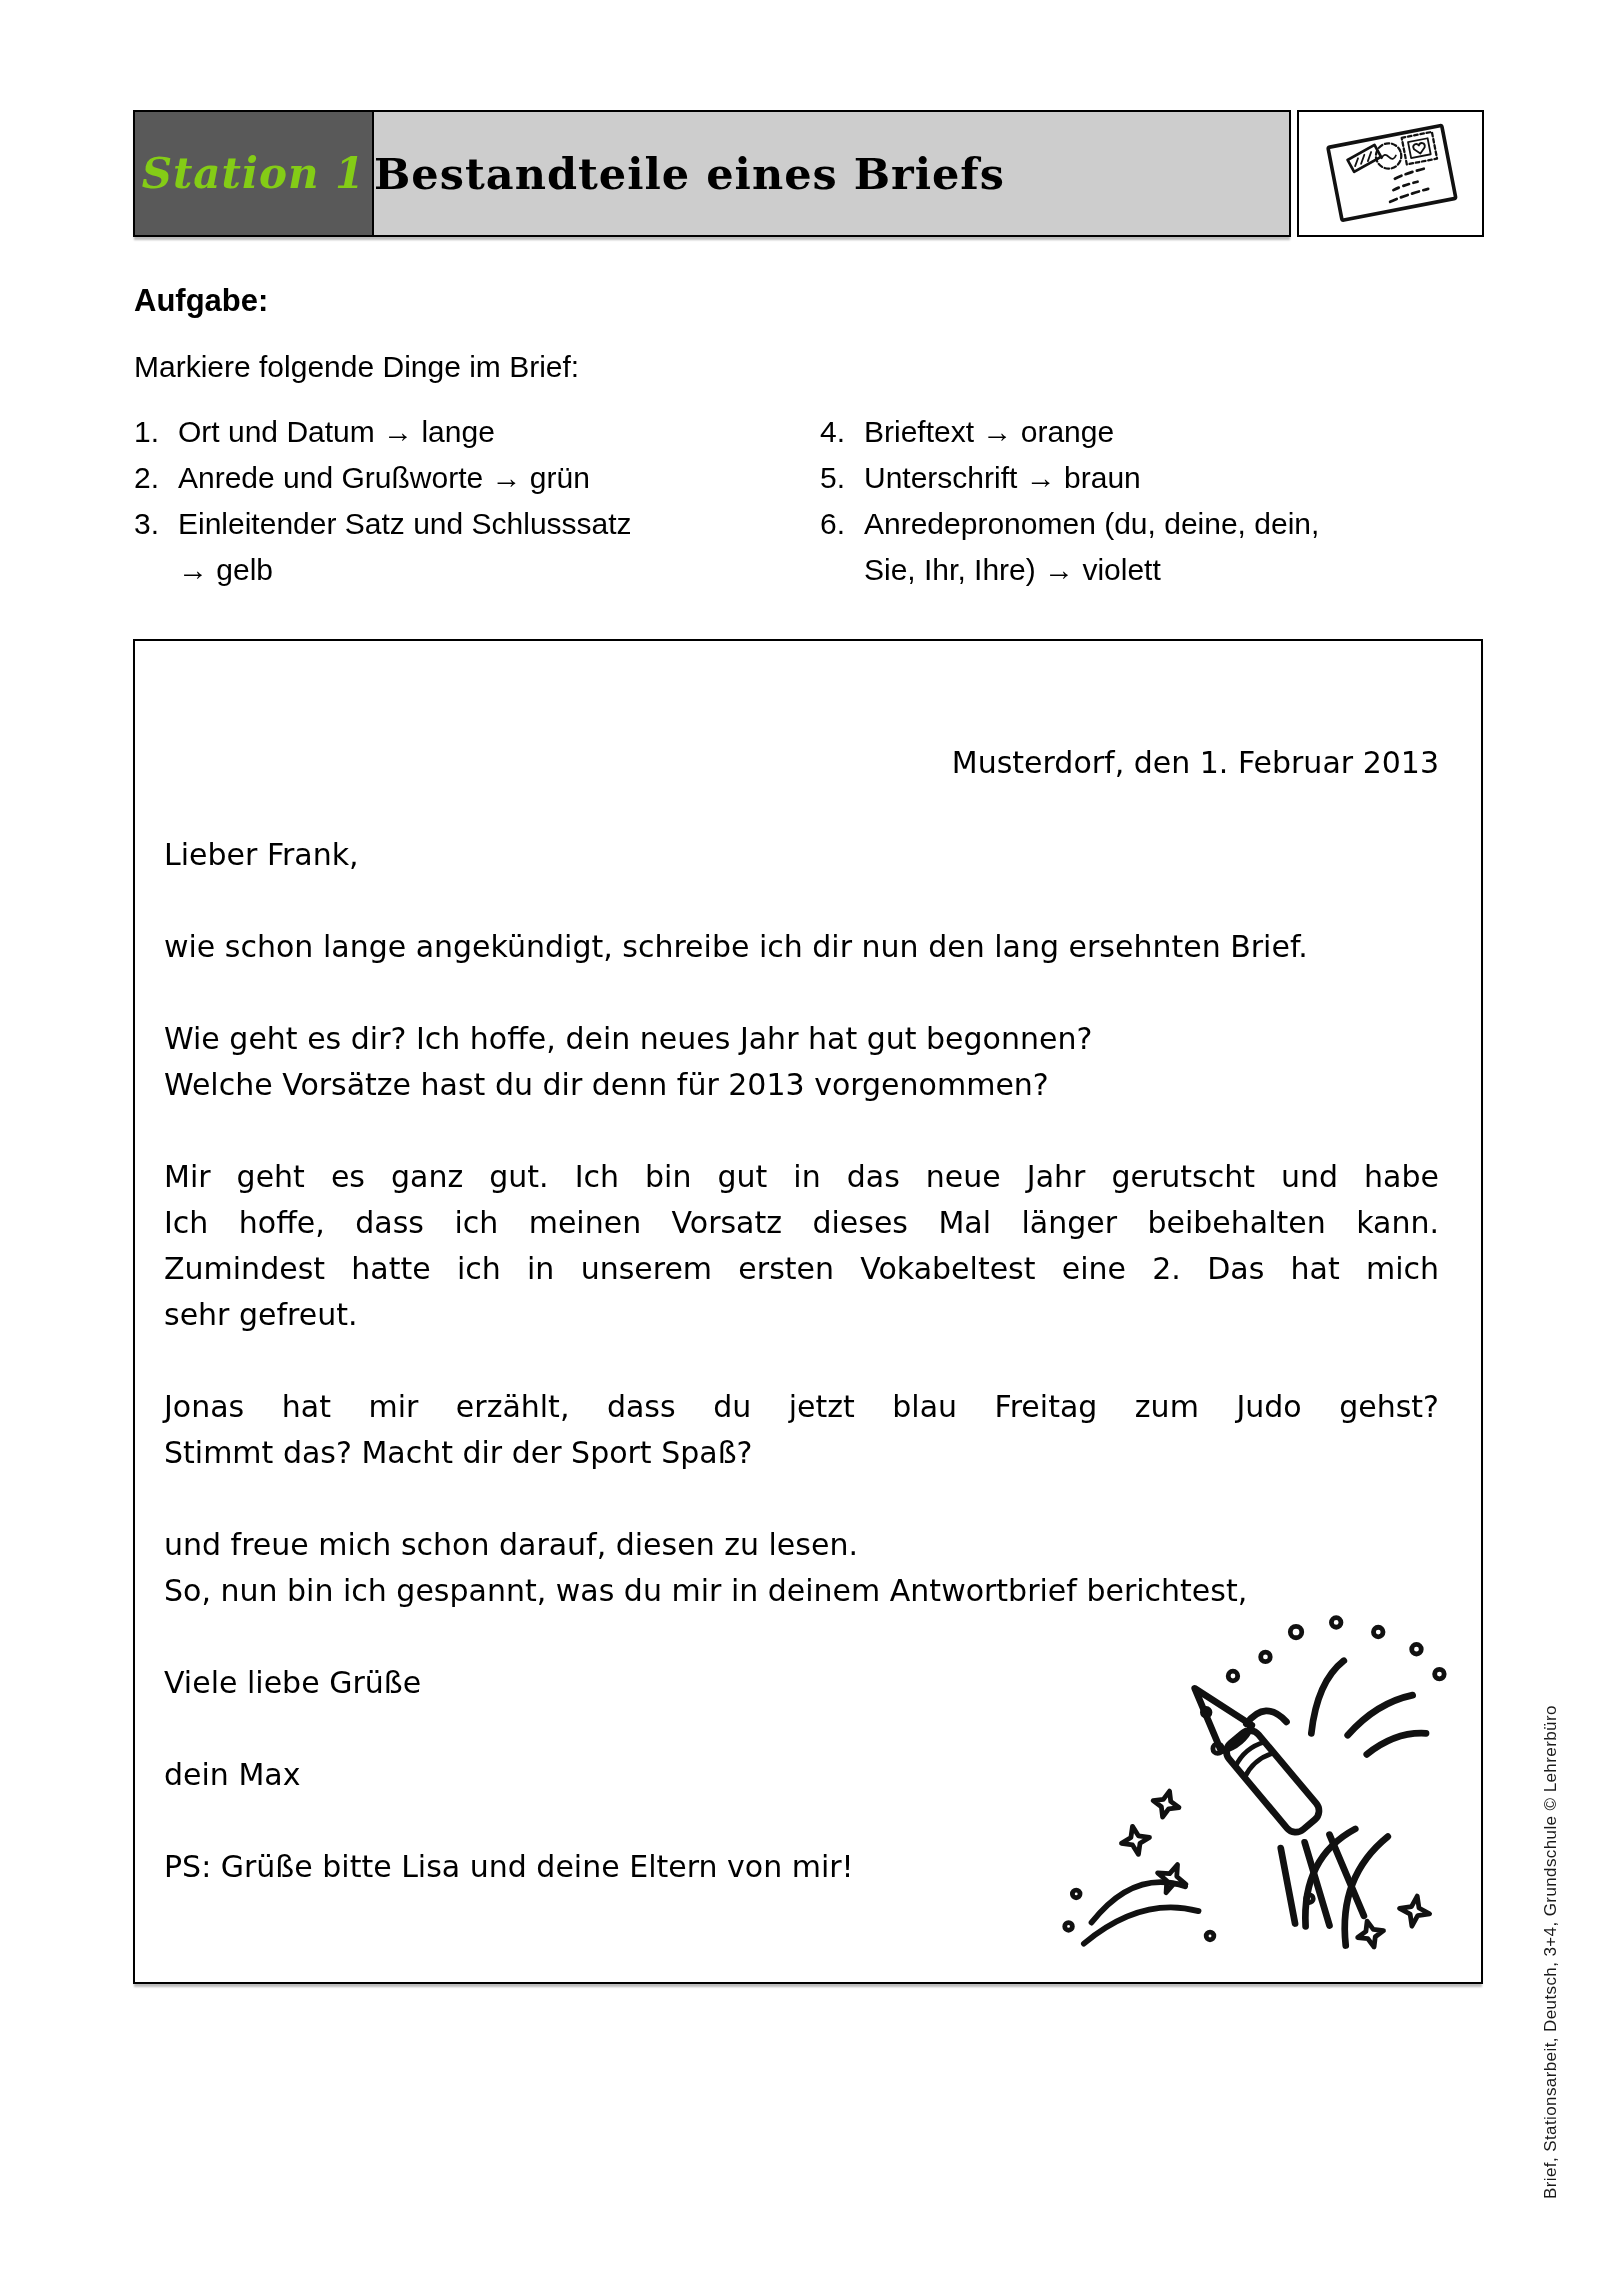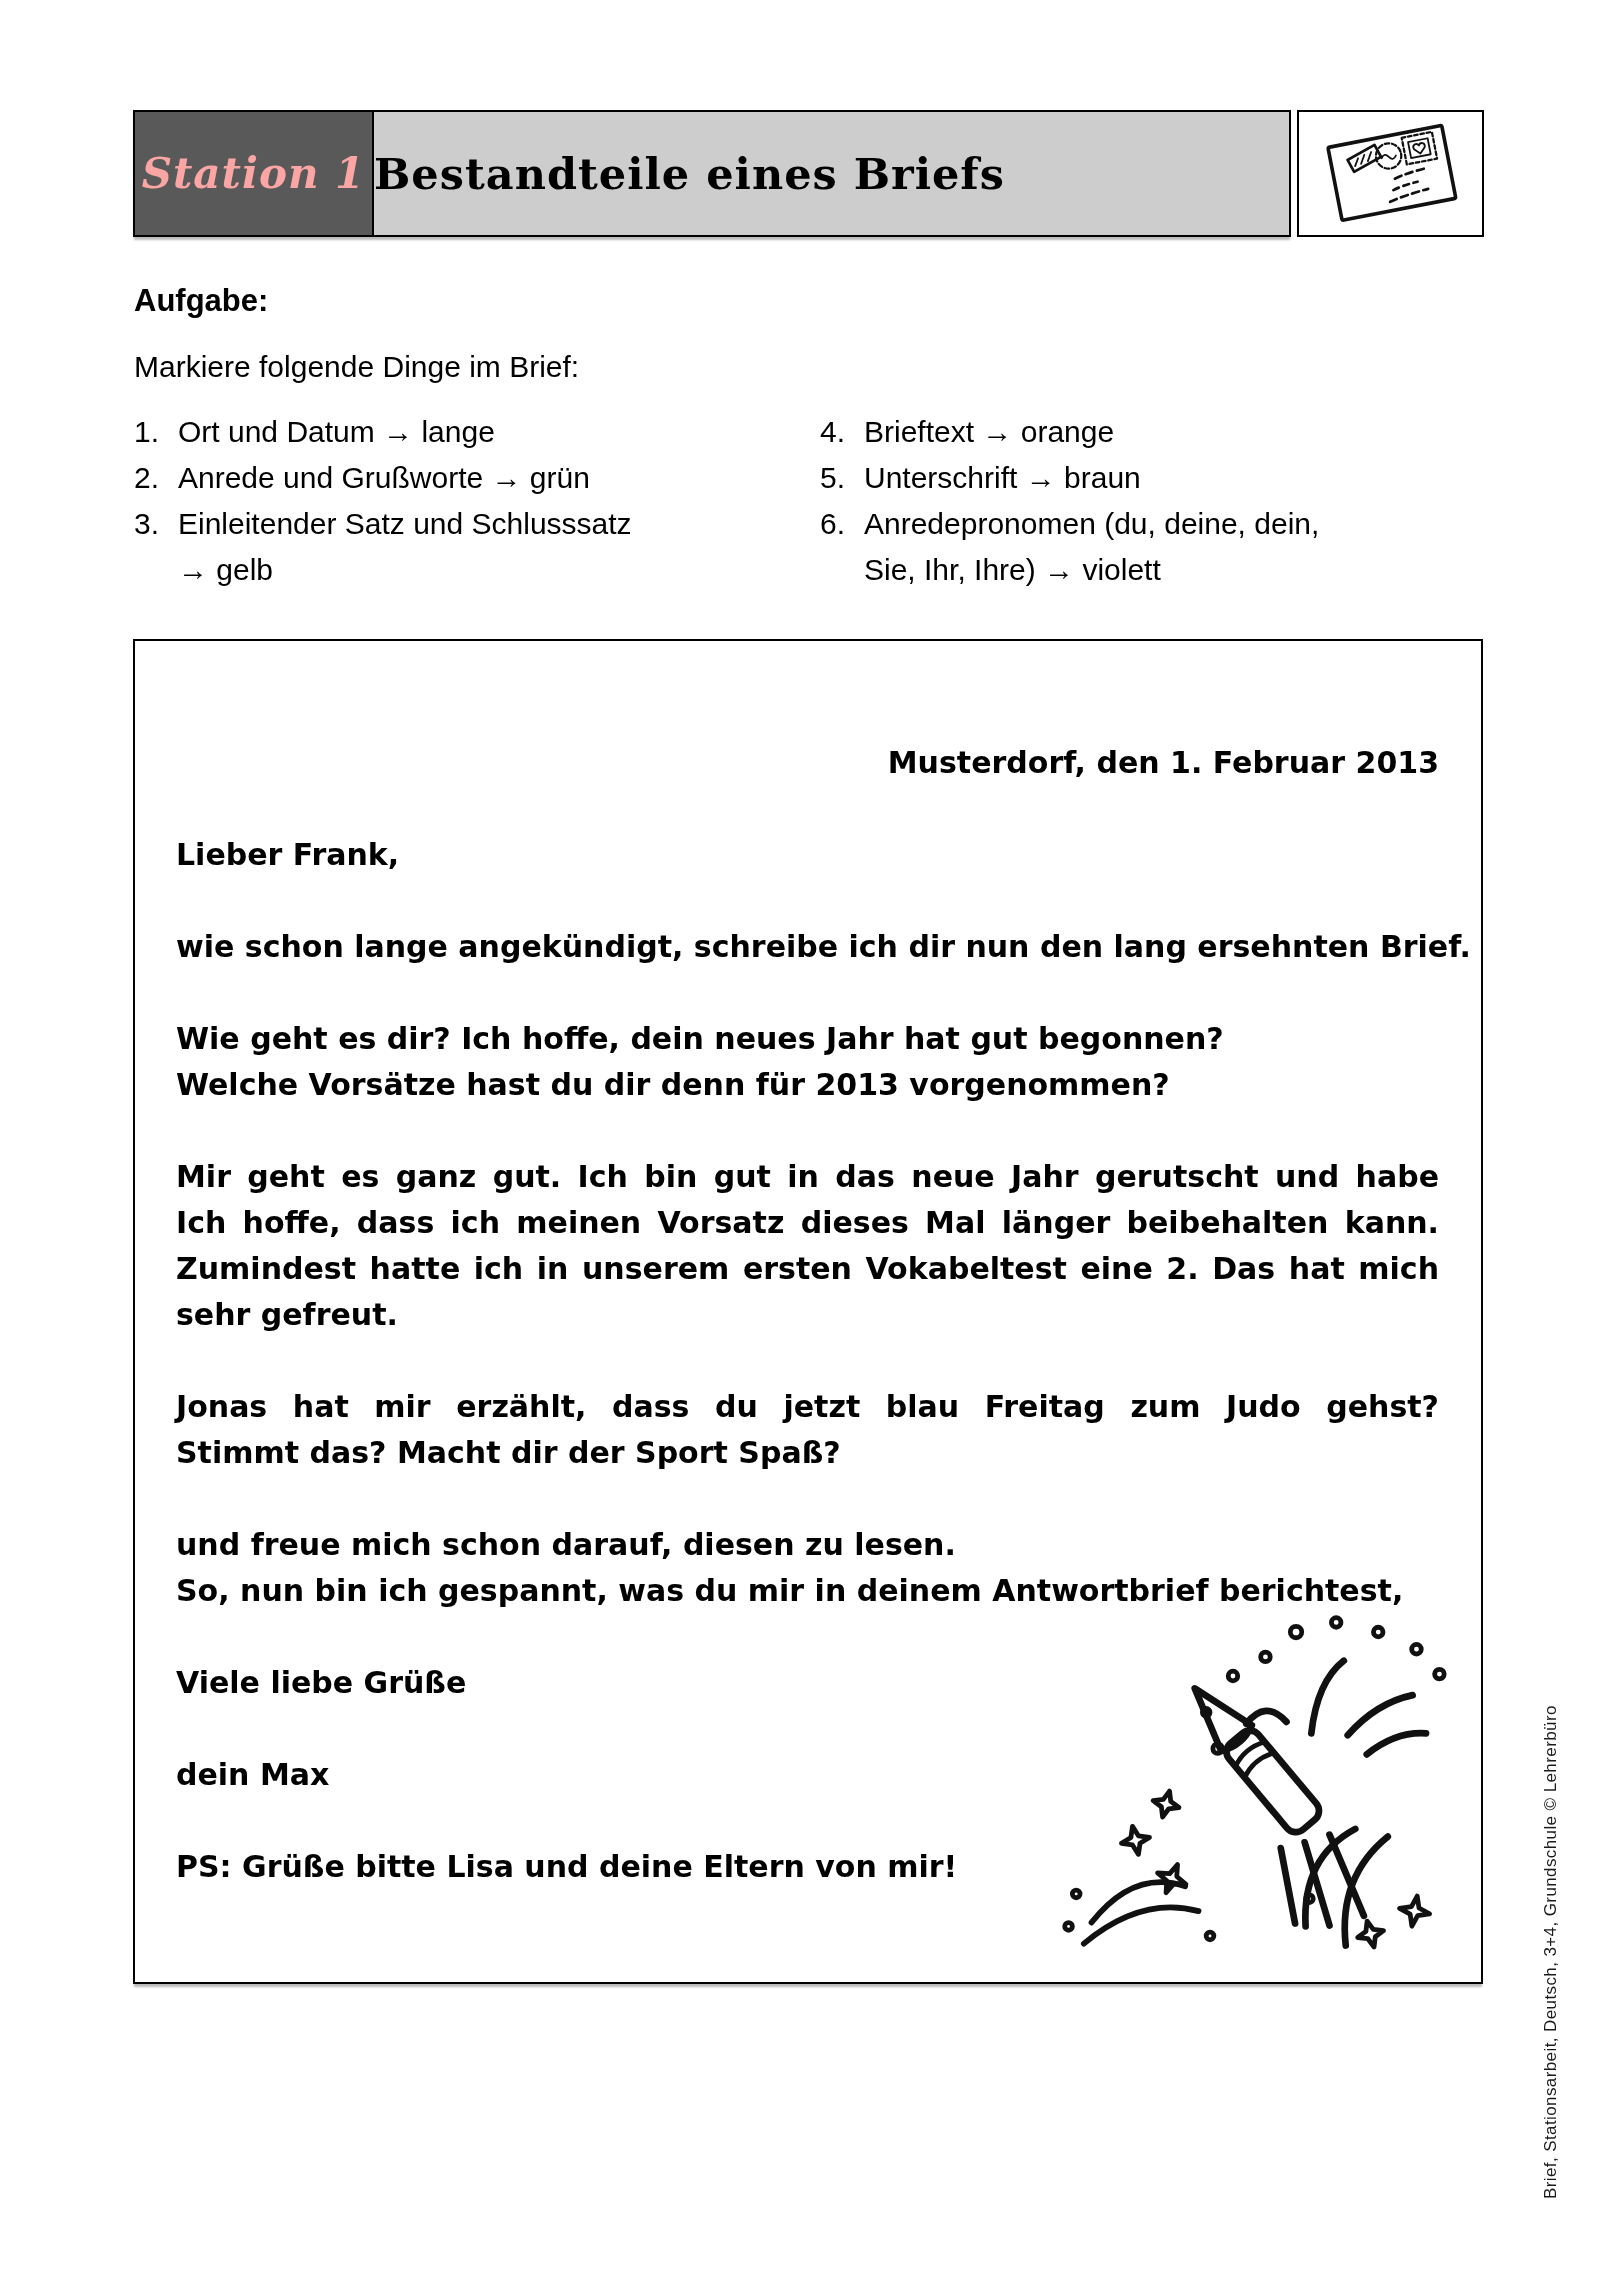--- a/index.html
+++ b/index.html
@@ -12,21 +12,21 @@
   .header {
     position:absolute; left:133px; top:110px; width:1158px; height:127px;
     display:flex; border:2.9px solid #000; box-sizing:border-box;
     box-shadow:0 3.8px 1.9px -1px #bbbbbb;
   }
   .station {
     width:237px; flex:0 0 237px; background:#595959; border-right:2.9px solid #000;
     display:flex; align-items:center; justify-content:center;
   }
   .station span {
-    color:#fca5a5; font-family:"DejaVu Serif", serif; font-style:italic;
+    color:#84cc16; font-family:"DejaVu Serif", serif; font-style:italic;
     font-weight:bold; font-size:42px; letter-spacing:1px;text-align:right;
   }
   .titlebar { flex:1; background:#cdcdcd; display:flex; align-items:center; }
   .titlebar span {
     font-family:"DejaVu Serif", serif; font-weight:bold; font-size:43px; letter-spacing:1px;
   }
   .envbox {
     position:absolute; left:1297px; top:110px; width:187px; height:127px;
     border:2.9px solid #000; box-sizing:border-box; background:#fff;
     display:flex; align-items:center; justify-content:center;
@@ -43,21 +43,21 @@
   .ti-text { white-space:pre-line; }
 
   
   .letter {
     position:absolute; left:133px; top:639px; width:1350px; height:1345px;
     border:2.9px solid #000; box-sizing:border-box; background:#fff;
     box-shadow:0 3.8px 1.9px -1px #bbbbbb;
     font-family:"DejaVu Sans", sans-serif; font-size:30px; line-height:46px;
     padding:99px 42px 0 29px;
   }
-  .letter > div { margin:0 0 46px 12px;font-weight:bold; }
+  .letter > div { margin:0 0 46px 0; }
   .dateline { text-align:right; }
   .paragraph { margin:0 0 46px 0; }
   .pline { white-space:nowrap; }
   .pline.just { white-space:normal; text-align:justify; text-align-last:justify; }
   .rocket { position:absolute; right:11.5px; bottom:21px; }
 
   
   .credit {
     position:absolute; left:1541px; top:2199px;
     transform:rotate(-90deg); transform-origin:0 0;

